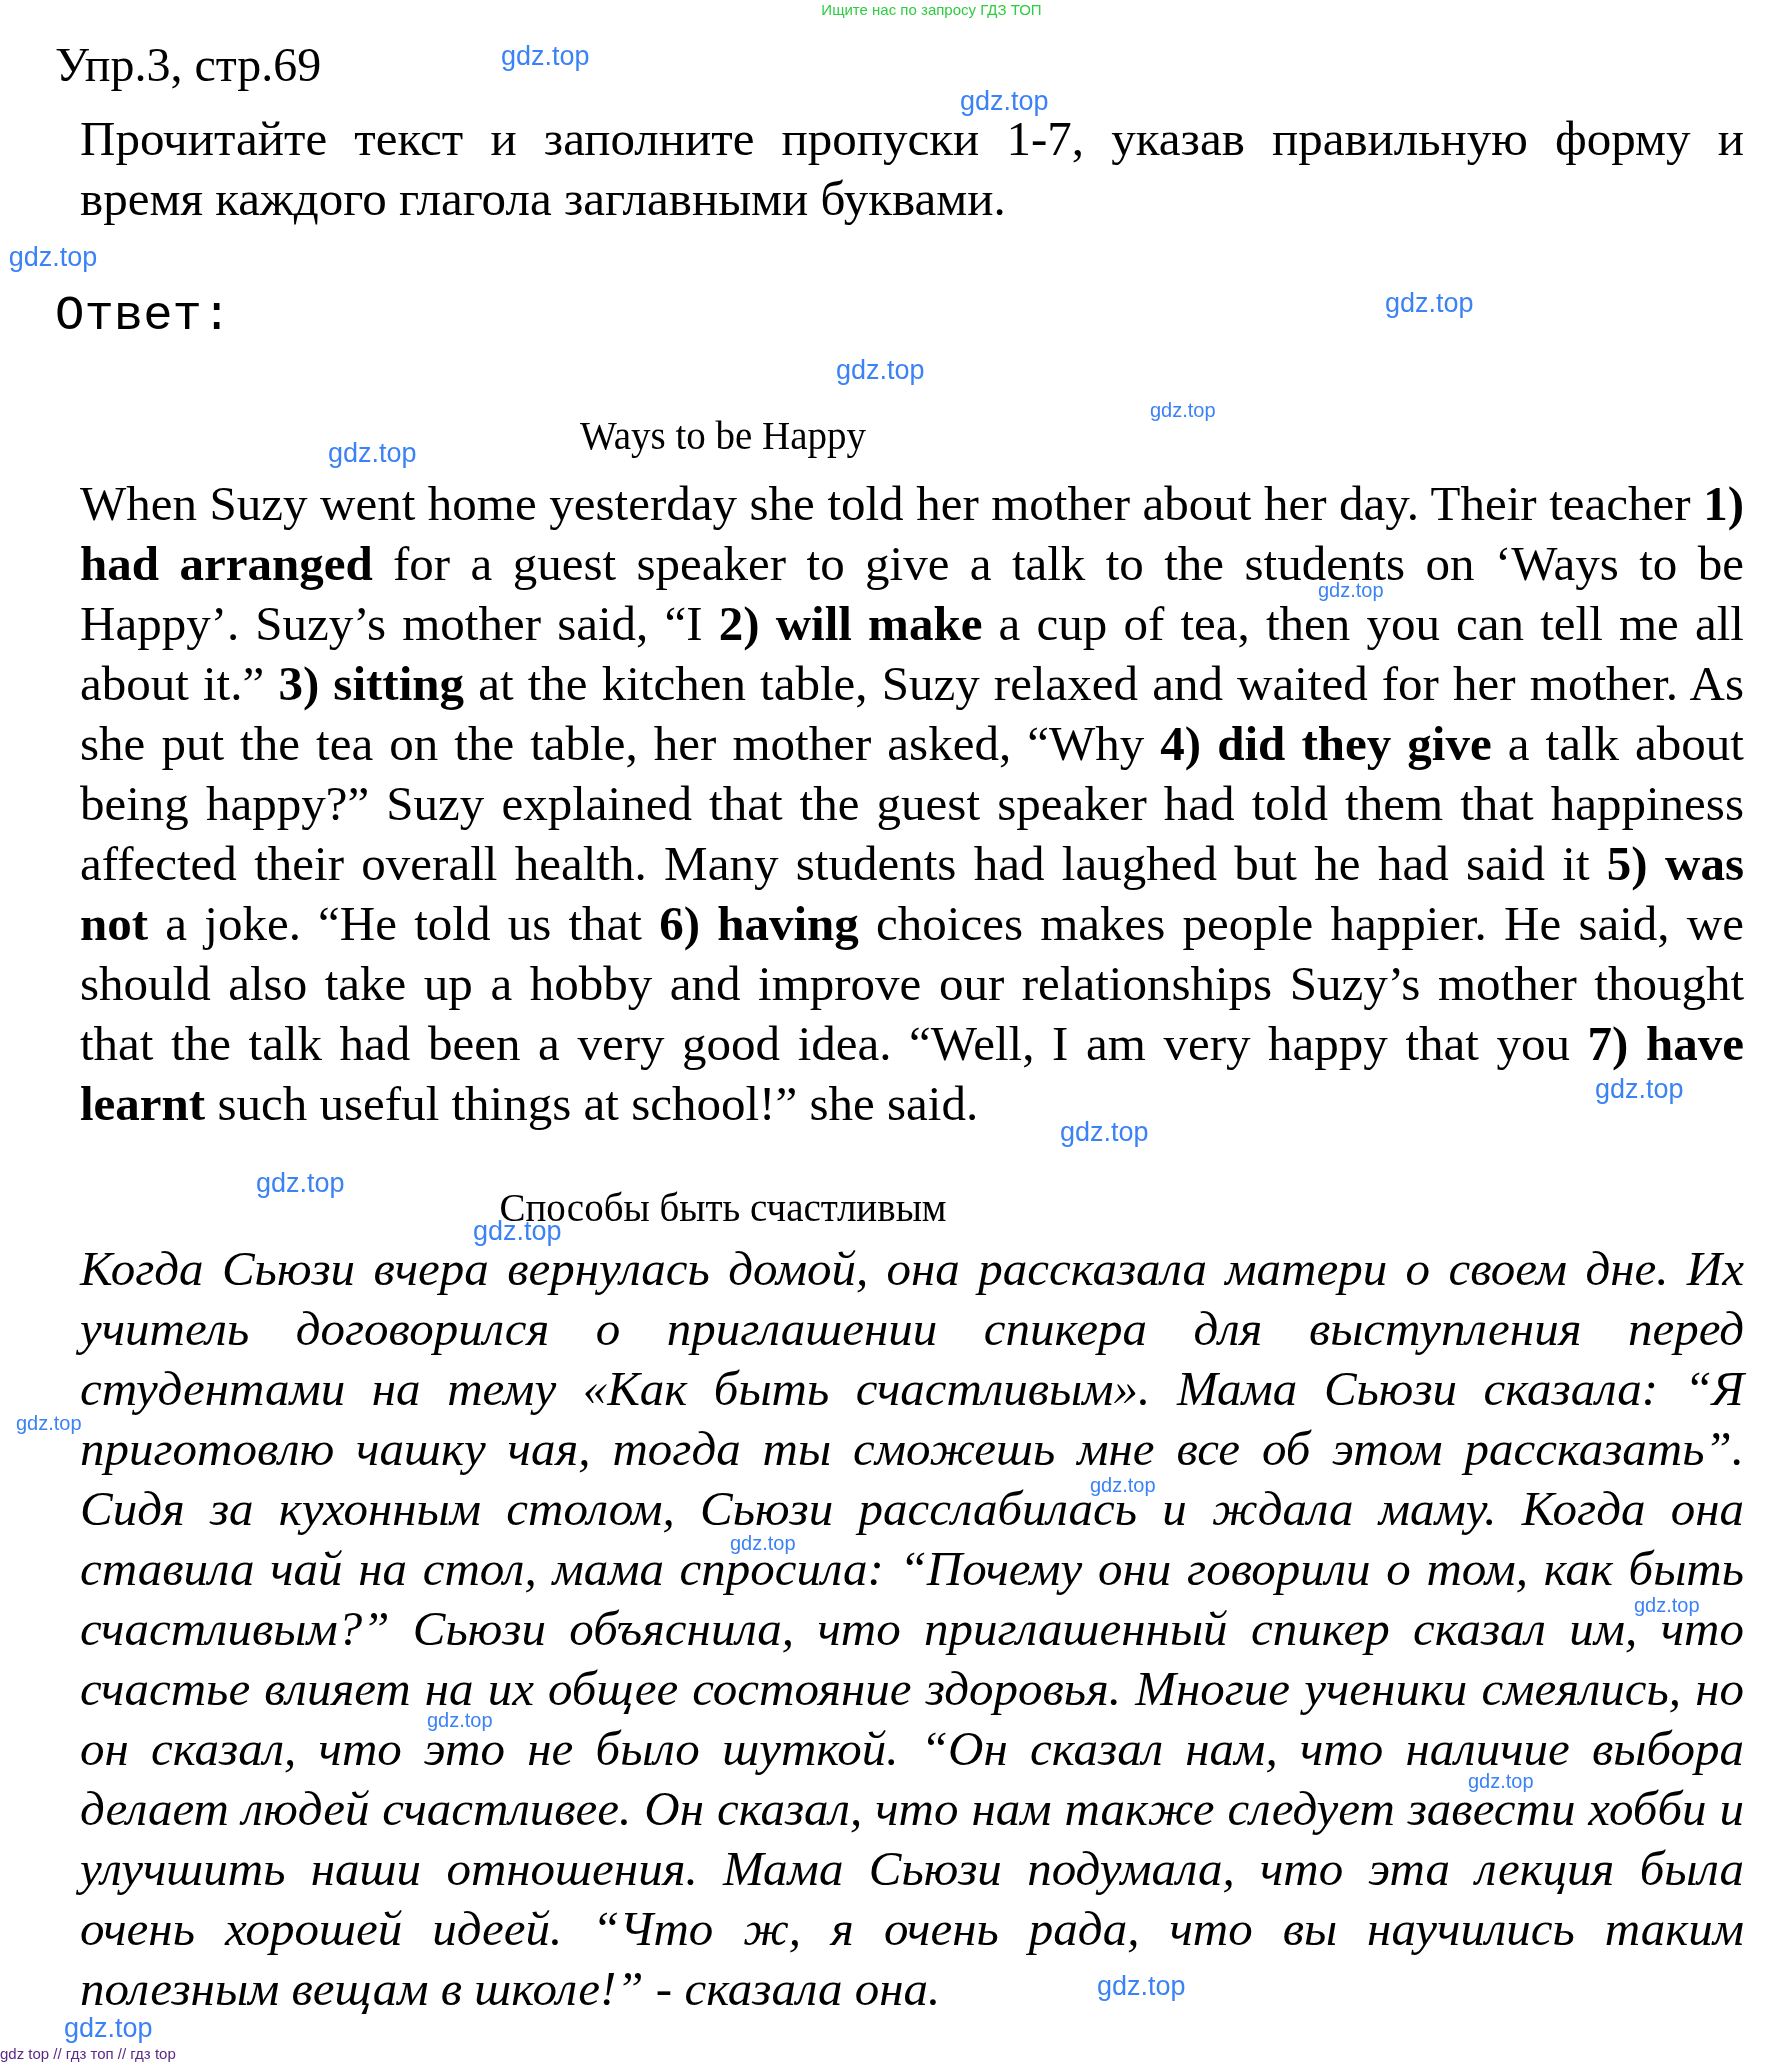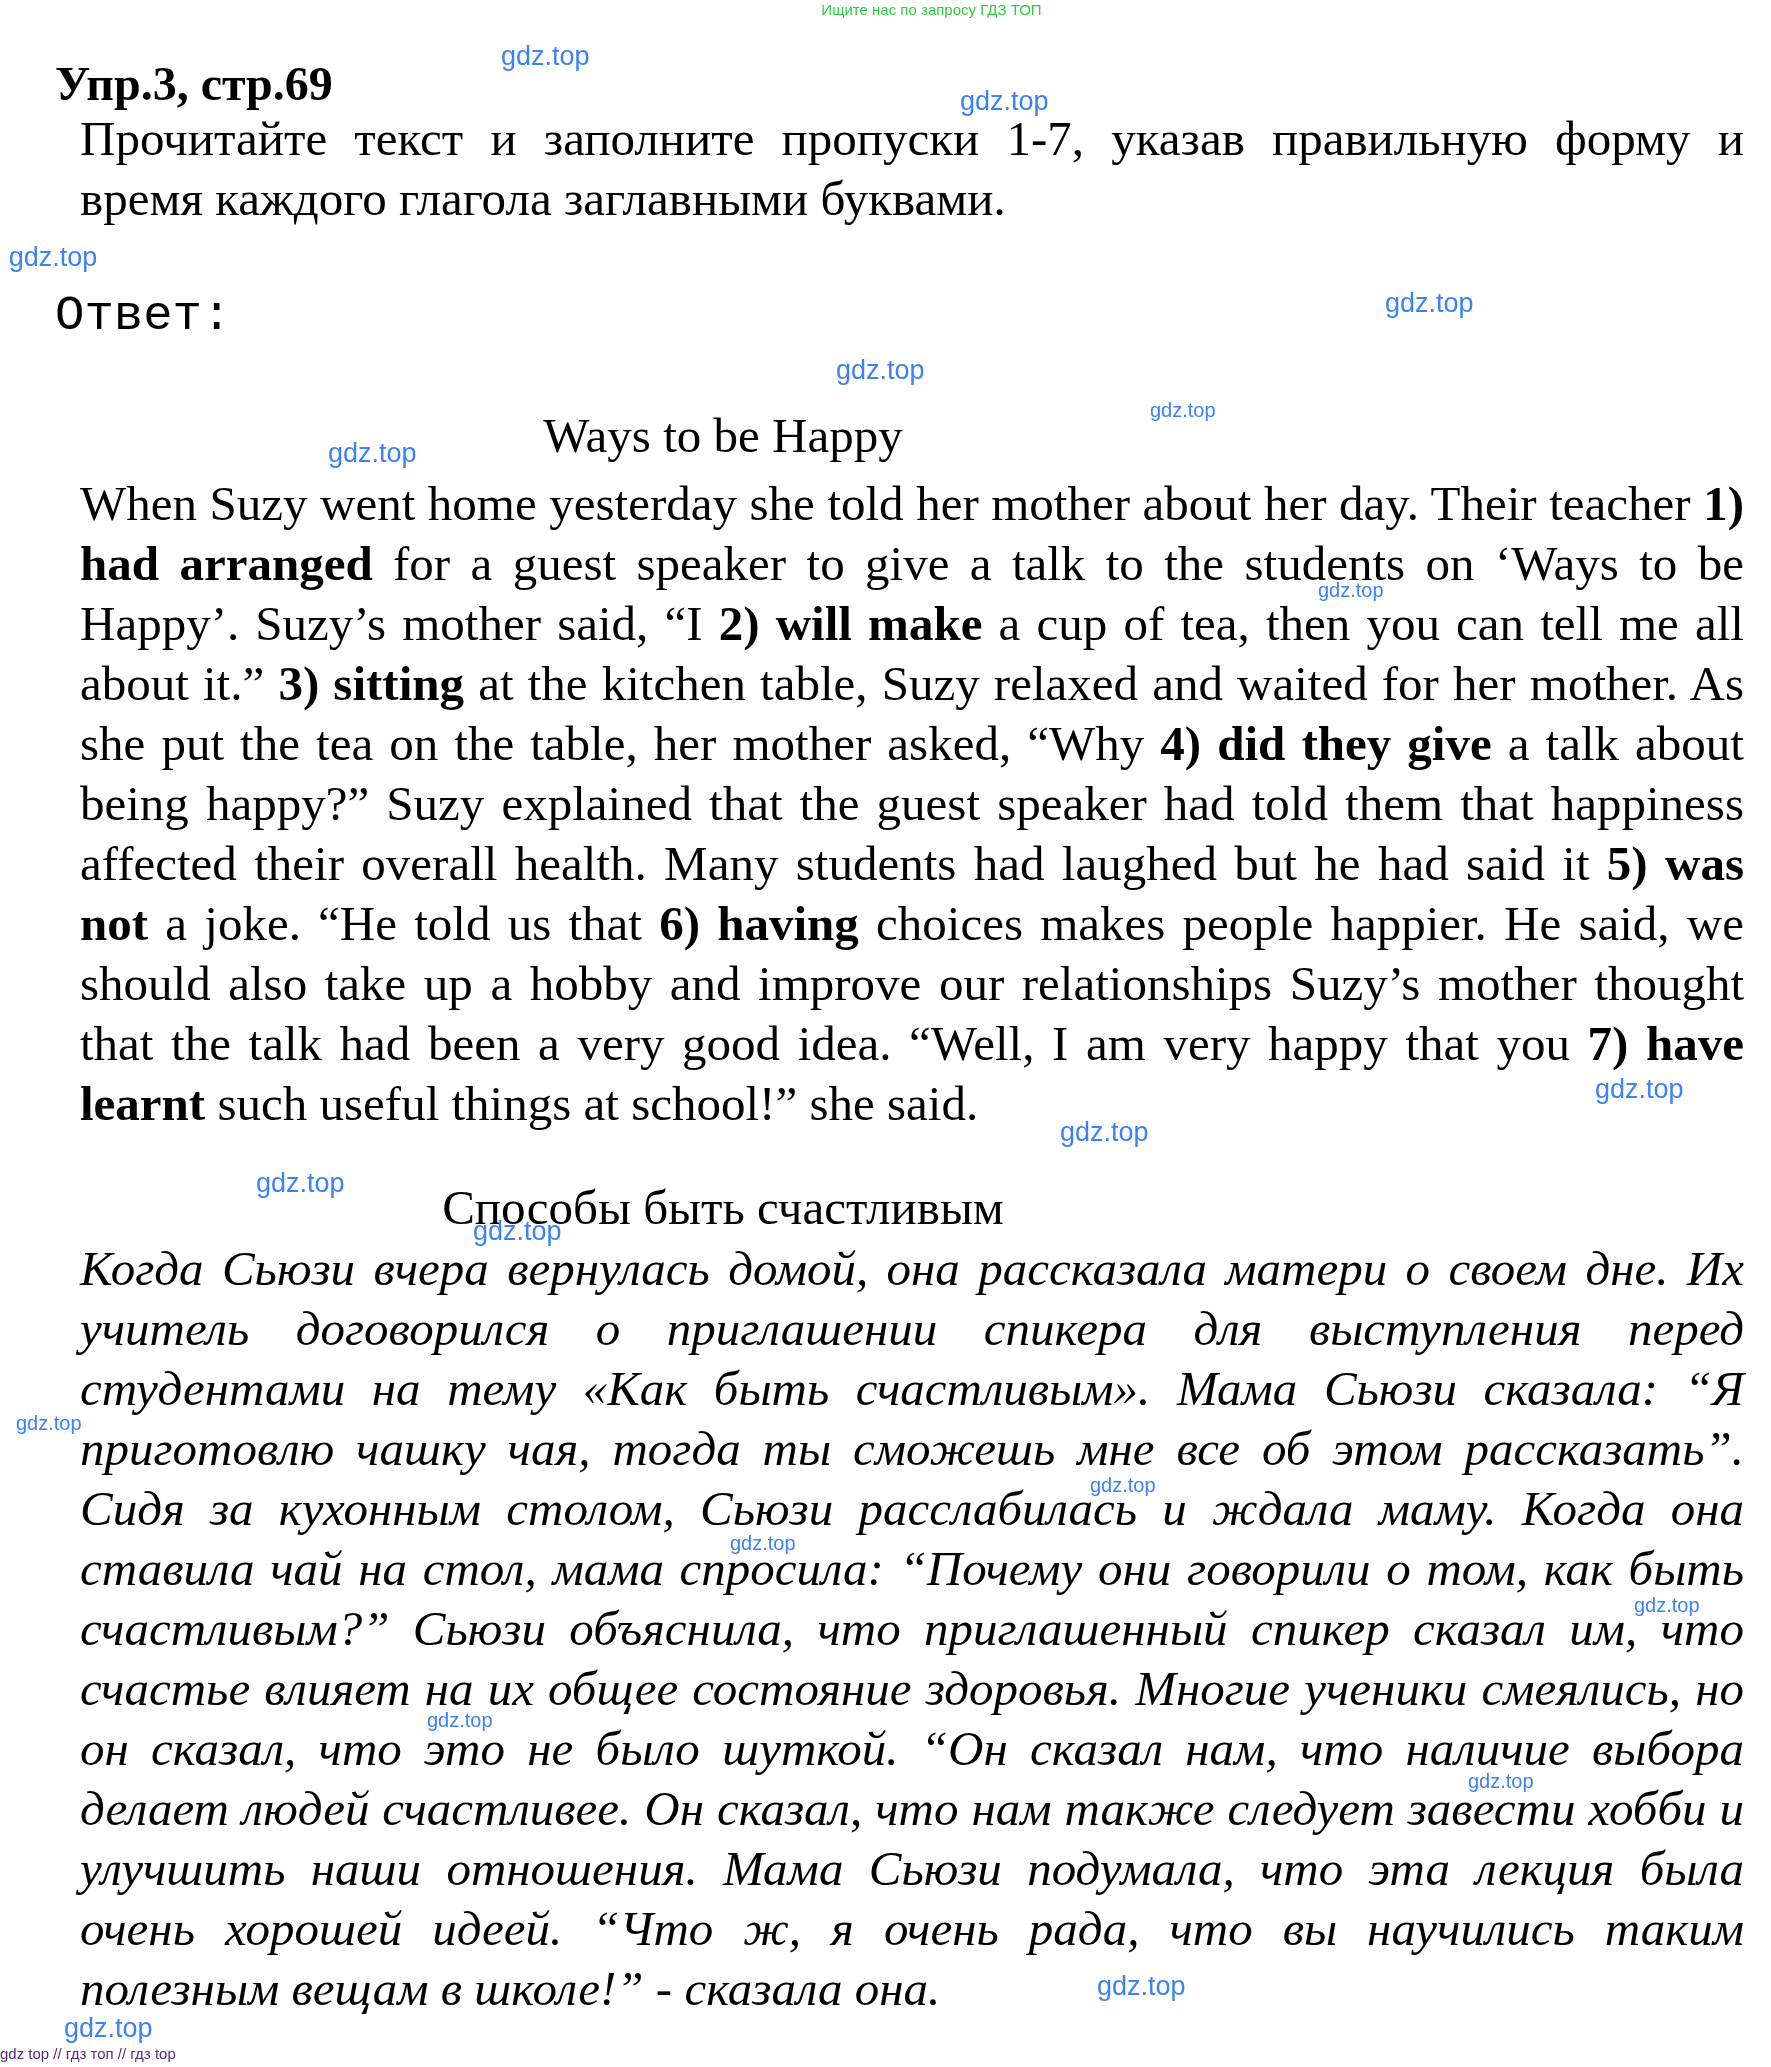--- a/index.html
+++ b/index.html
@@ -1,25 +1,25 @@
 <!DOCTYPE html>
 <html style="font-size:14px"><head>
 <meta charset="utf-8">
 <style>
   html, body { margin:0; padding:0; background:#ffffff; }
   body { width:1771px; height:2068px; position:relative; overflow:hidden; font-family:"Liberation Serif", "DejaVu Serif", serif; color:#000; }
   .top-link { position:absolute; top:0; left:0; width:1771px; text-align:center; font-family:"Liberation Sans", sans-serif; font-size:15px; color:#2ecc40; line-height:19.4px;padding-left:46px; }
   .footer-link { position:absolute; top:2045px; left:0; width:1771px; text-align:left; font-family:"Liberation Sans", sans-serif; font-size:15px; color:#5b2a86; }
   .wm { position:absolute; font-family:"Liberation Sans", sans-serif; color:#3b82f6; font-size:27px; line-height:30px; white-space:nowrap;margin-top:7px; }
   .wm.small { font-size:20px; line-height:21px; }
-  .heading { position:absolute; left:55px; top:56px; font-size:48px; font-weight:bold; line-height:56px; }
+  .heading { position:absolute; left:55px; top:37px; font-size:48px; font-weight:normal; line-height:56px; }
   .para { position:absolute; left:55px; width:1664px; font-size:49px; line-height:60px; text-align:justify;margin-left:25px; }
   .instr { top:109px; }
   .answer { position:absolute; left:55px; top:288px; font-size:49px; line-height:56px;font-family:Liberation Mono, monospace; }
-  .title { position:absolute; left:0; width:1446px; text-align:center; font-size:49px; line-height:56px; }
+  .title { position:absolute; left:0; width:1446px; text-align:center; font-size:39px; line-height:56px; }
   .title.en { top:408px; }
   .title.ru { top:1180px; left:0; }
   .para.en { top:474px; }
   .para.ru { top:1239px;font-style:italic; }
   b { font-weight:bold; }
 </style>
 </head>
 <body>
 
 <div class="top-link">Ищите нас по запросу ГДЗ ТОП</div>

